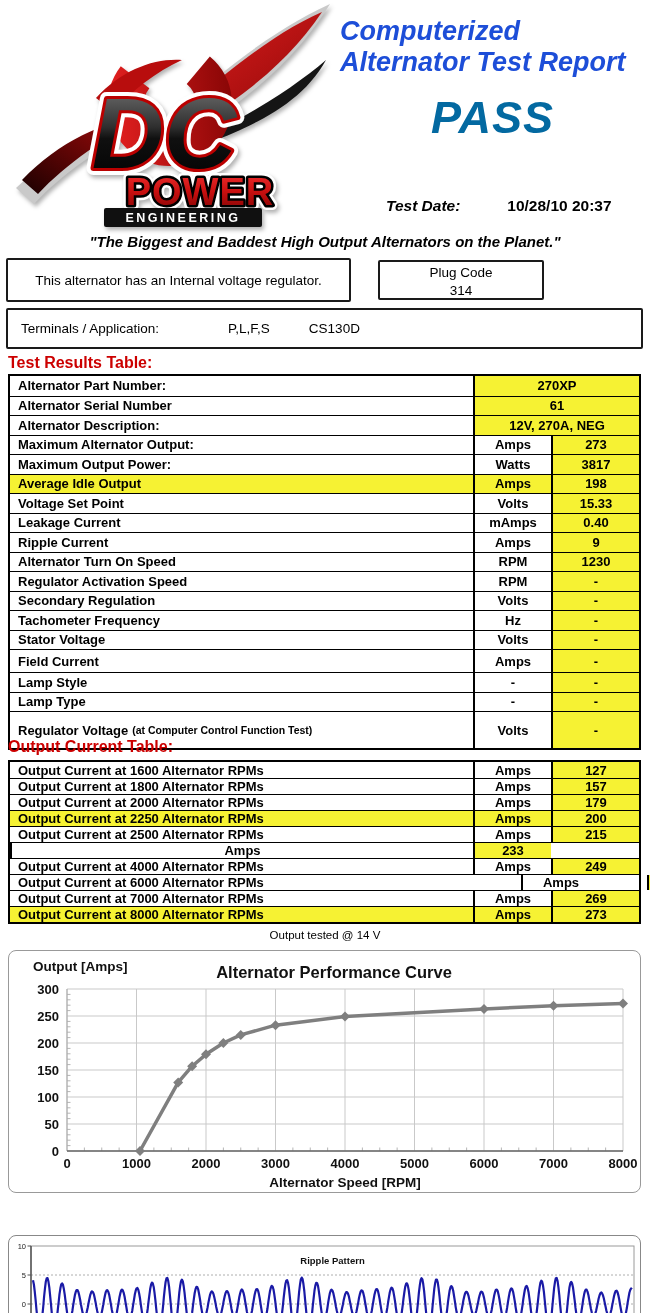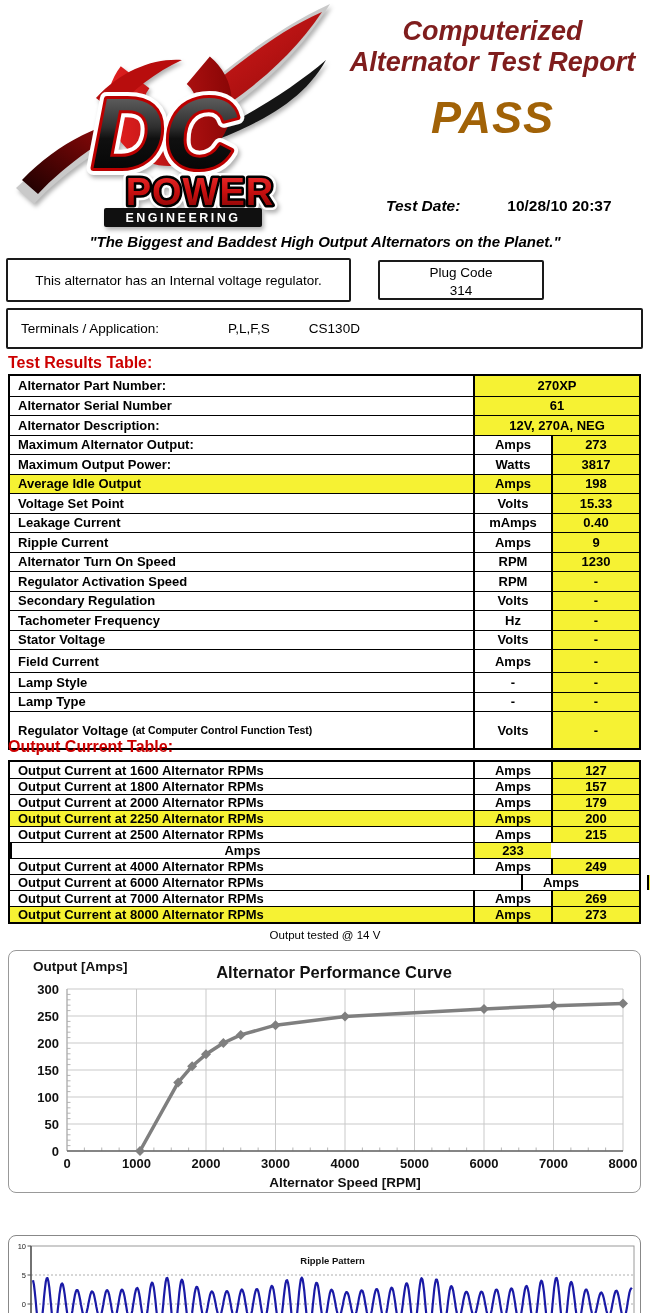--- a/index.html
+++ b/index.html
@@ -2,24 +2,24 @@
 <html><head>
 <meta charset="utf-8">
 <style>
   html,body{margin:0;padding:0;background:#fff;}
   #page{position:relative;width:650px;height:1313px;background:#ffffff;
         font-family:"Liberation Sans",sans-serif;color:#000;overflow:hidden;}
 
   
   #logo{position:absolute;left:4px;top:2px;width:334px;height:228px;
         filter:drop-shadow(2px 3px 2px rgba(0,0,0,.30));}
-  #title-block{position:absolute;left:340px;top:16px;width:305px;text-align:center;
-        font-weight:bold;font-style:italic;font-size:27px;line-height:31px;color:#7f1d1d;}
+  #title-block{position:absolute;left:340px;top:16px;width:305px;
+        font-weight:bold;font-style:italic;font-size:27px;line-height:31px;color:#1d4ed8;}
   #pass-text{position:absolute;left:340px;top:92px;width:305px;text-align:center;
-        font-weight:900;font-style:italic;font-size:45px;letter-spacing:1px;color:#a16207;}
+        font-weight:900;font-style:italic;font-size:45px;letter-spacing:1px;color:#0369a1;}
   #testdate-row{position:absolute;left:386px;top:197px;font-size:15.5px;font-weight:bold;white-space:nowrap;}
   #testdate-row .lbl{font-style:italic;display:inline-block;width:117px;}
   #tagline{position:absolute;left:0;top:233px;width:650px;text-align:center;
         font-weight:bold;font-style:italic;font-size:15px;}
 
   
   .ibox{position:absolute;border:2px solid #1a1a1a;border-radius:2px;background:#fff;
         box-sizing:border-box;font-size:13.5px;}
   #box-regulator{left:6px;top:258px;width:345px;height:44px;display:flex;align-items:center;justify-content:center;}
   #box-plug{left:378px;top:260px;width:166px;height:40px;text-align:center;line-height:18px;padding-top:2px;}

